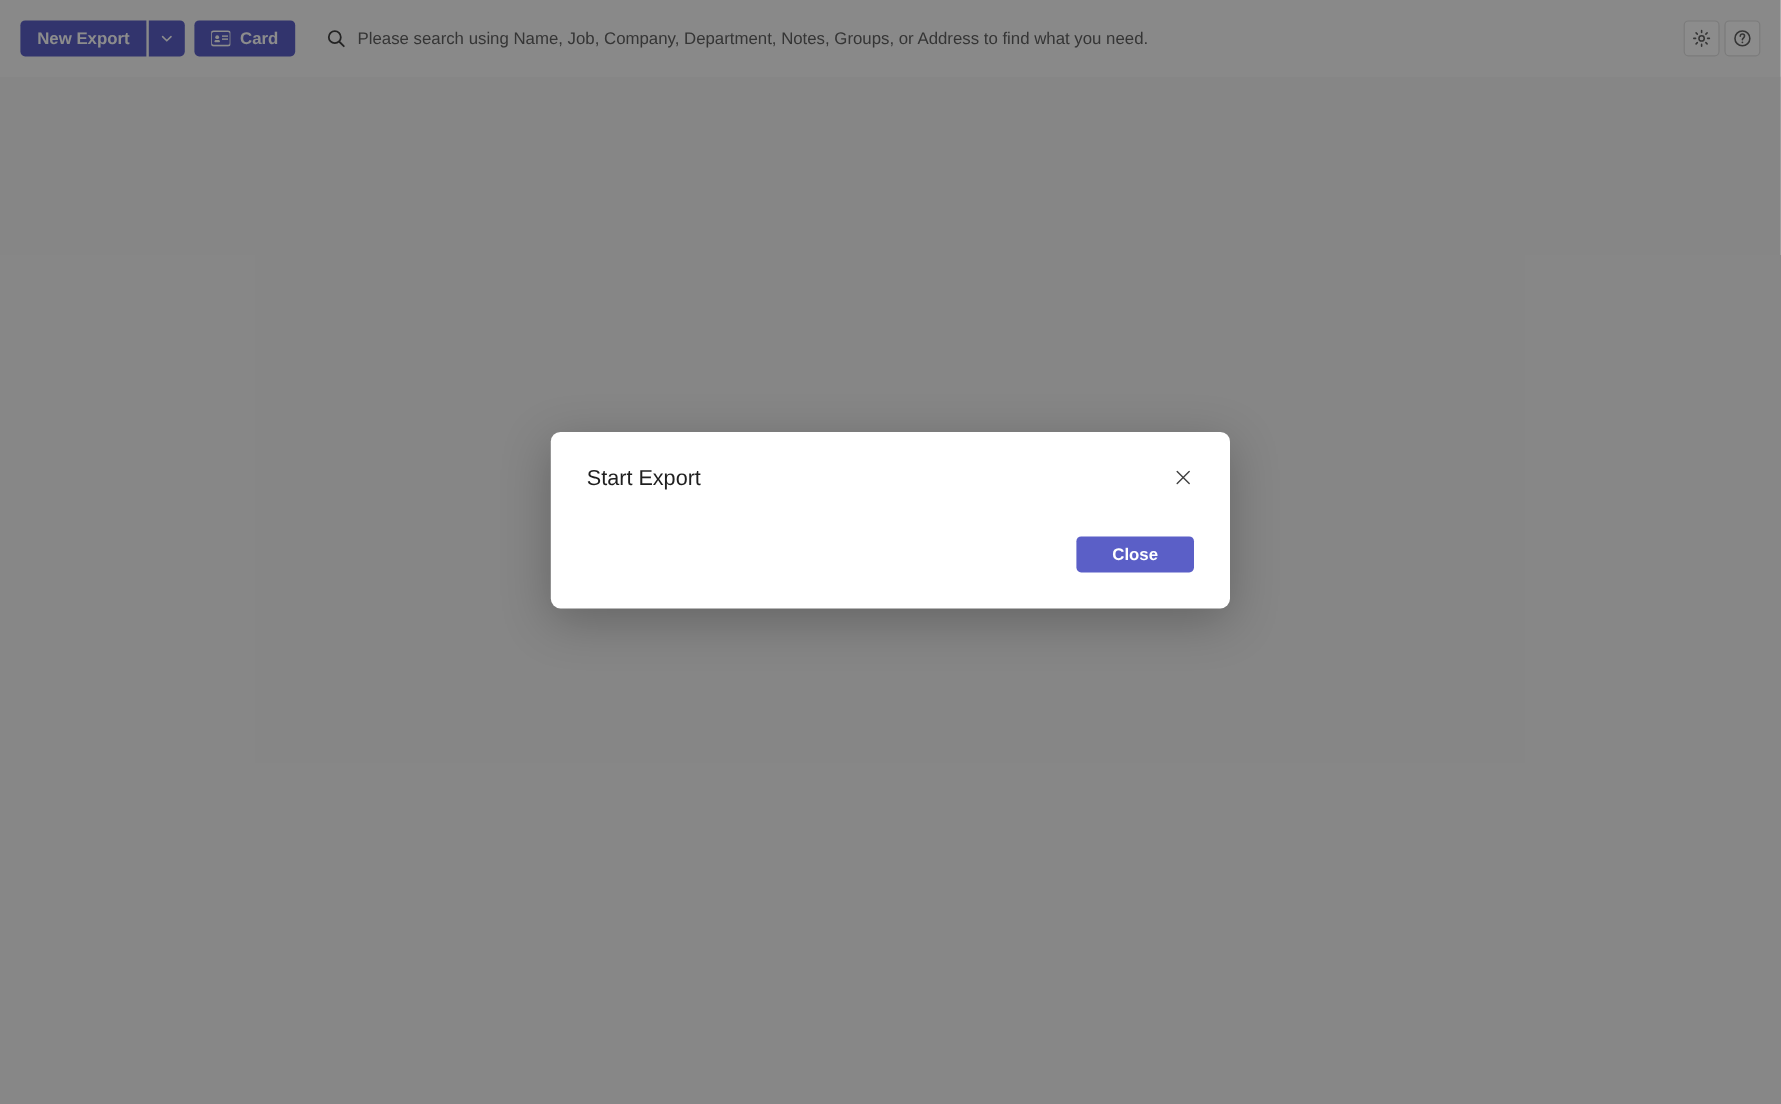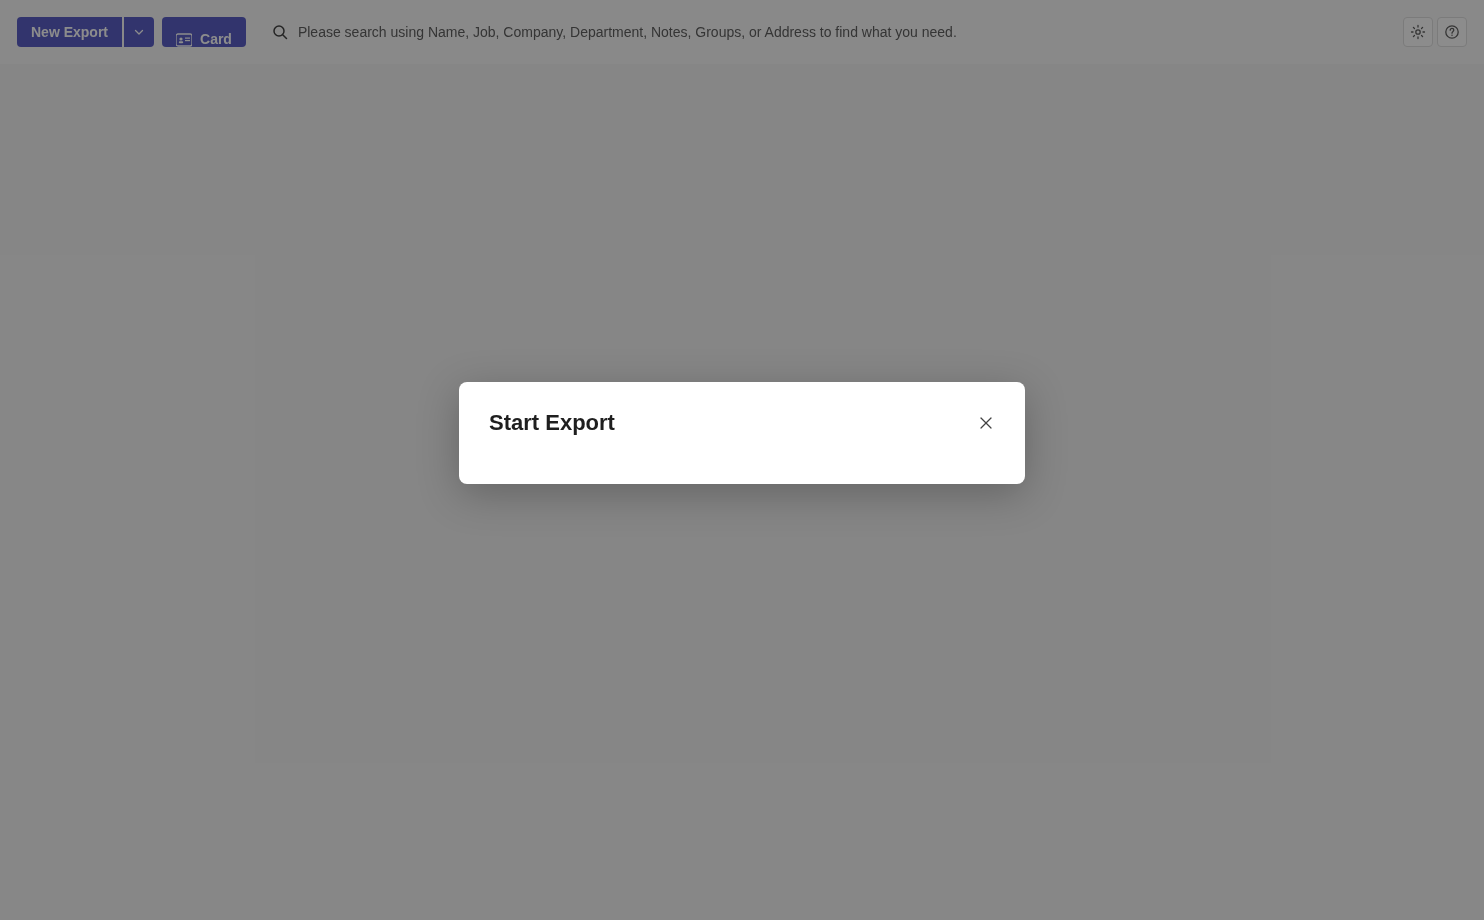--- a/index.html
+++ b/index.html
@@ -59,21 +59,21 @@
       background: #5b5fc7;
       color: #fff;
       border: none;
       border-radius: 4px;
       height: 30px;
       padding: 0 14px;
       font-size: 14px;
       font-weight: 600;
       cursor: pointer;
       display: inline-flex;
-      align-items: flex-end;
+      align-items: center;
       gap: 8px;
     }
     .search-wrap {
       display: flex;
       align-items: center;
       gap: 10px;
       margin-left: 18px;
       flex: 1;
     }
     .search-icon {
@@ -126,22 +126,22 @@
       position: relative;
       margin-top: -54px;
     }
     .dialog-header {
       display: flex;
       align-items: center;
       justify-content: space-between;
       margin-bottom: 18px;
     }
     .dialog-title {
-      font-size: 22px;
-      font-weight: 700;
+      font-size: 18px;
+      font-weight: 400;
       color: #1f1f1f;
     }
     .dialog-close {
       background: none;
       border: none;
       cursor: pointer;
       color: #424242;
       padding: 2px;
       display: flex;
     }
@@ -226,14 +226,19 @@
   <div class="dialog">
     <div class="dialog-header">
       <div class="dialog-title">Start Export</div>
       <button class="dialog-close">
         <svg width="14" height="14" viewBox="0 0 14 14">
           <line x1="2" y1="2" x2="12" y2="12" stroke="currentColor" stroke-width="1.2" stroke-linecap="round"></line>
           <line x1="12" y1="2" x2="2" y2="12" stroke="currentColor" stroke-width="1.2" stroke-linecap="round"></line>
         </svg>
       </button>
     </div>
+    <div class="dialog-footer">
+      <button class="btn-close">
+        <span>Close</span>
+      </button>
+    </div>
   </div>
 </div>
 
 </body></html>

